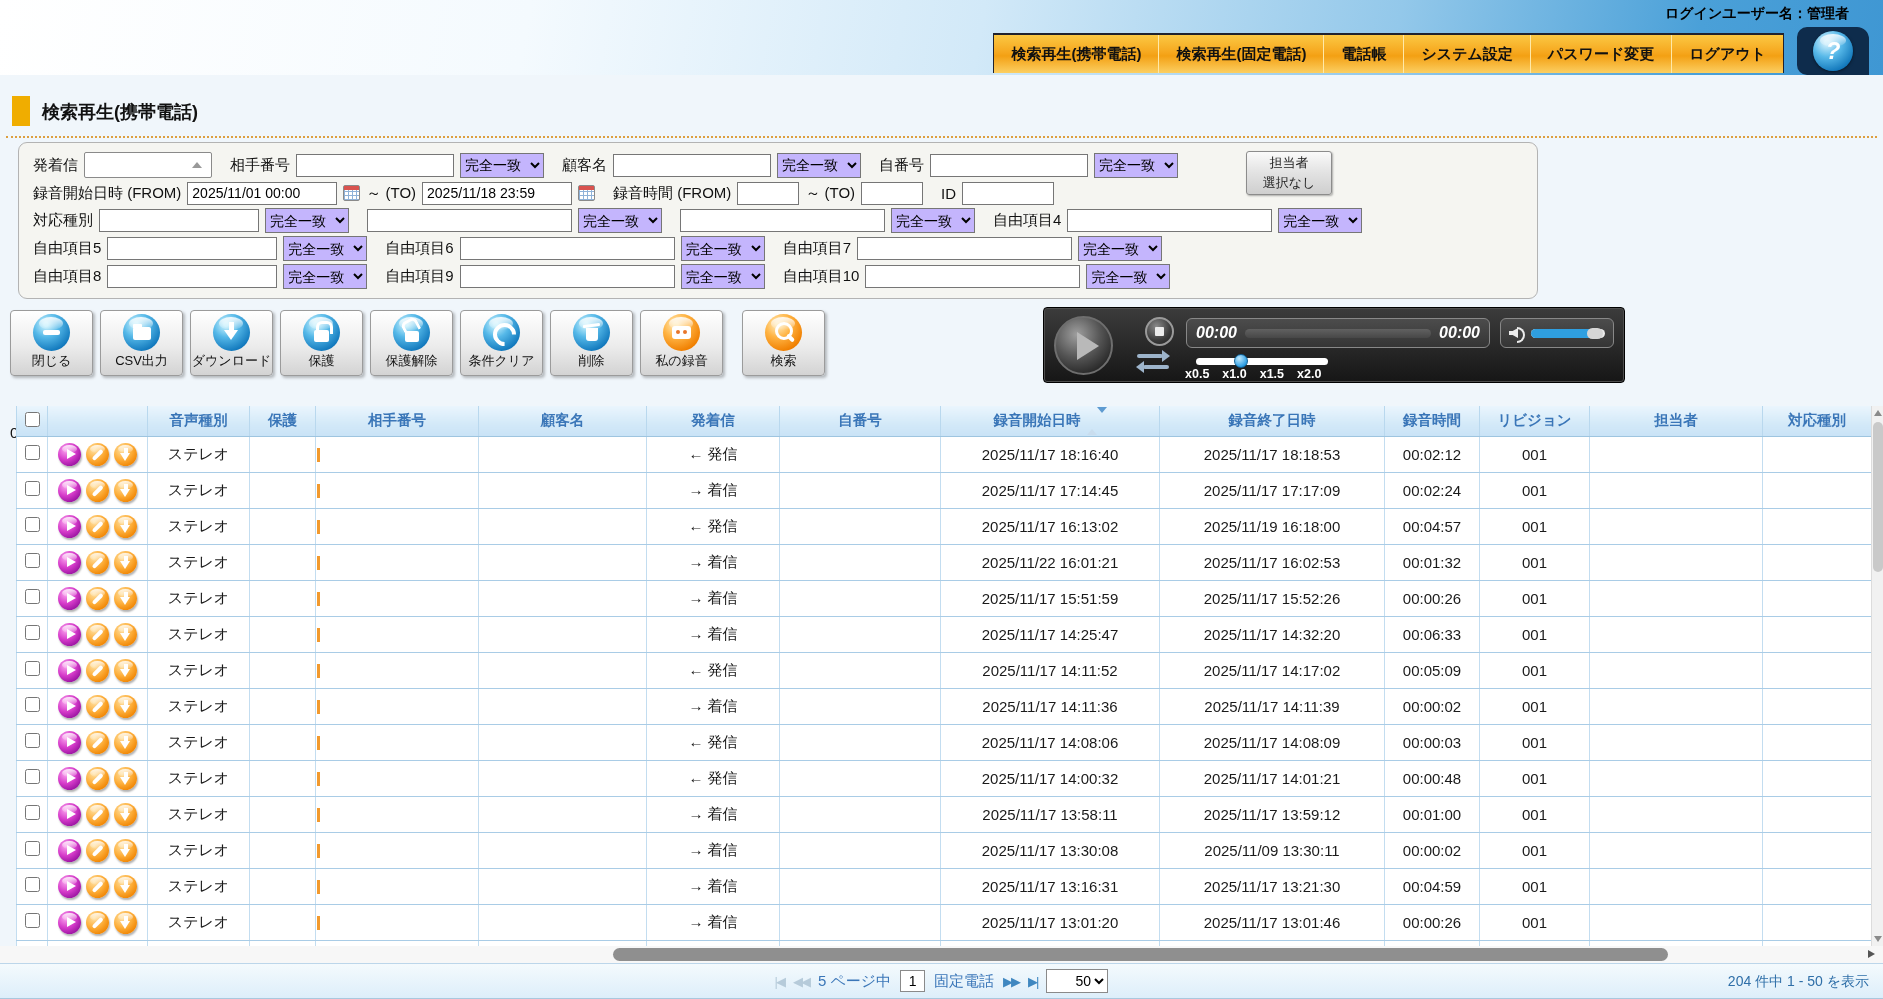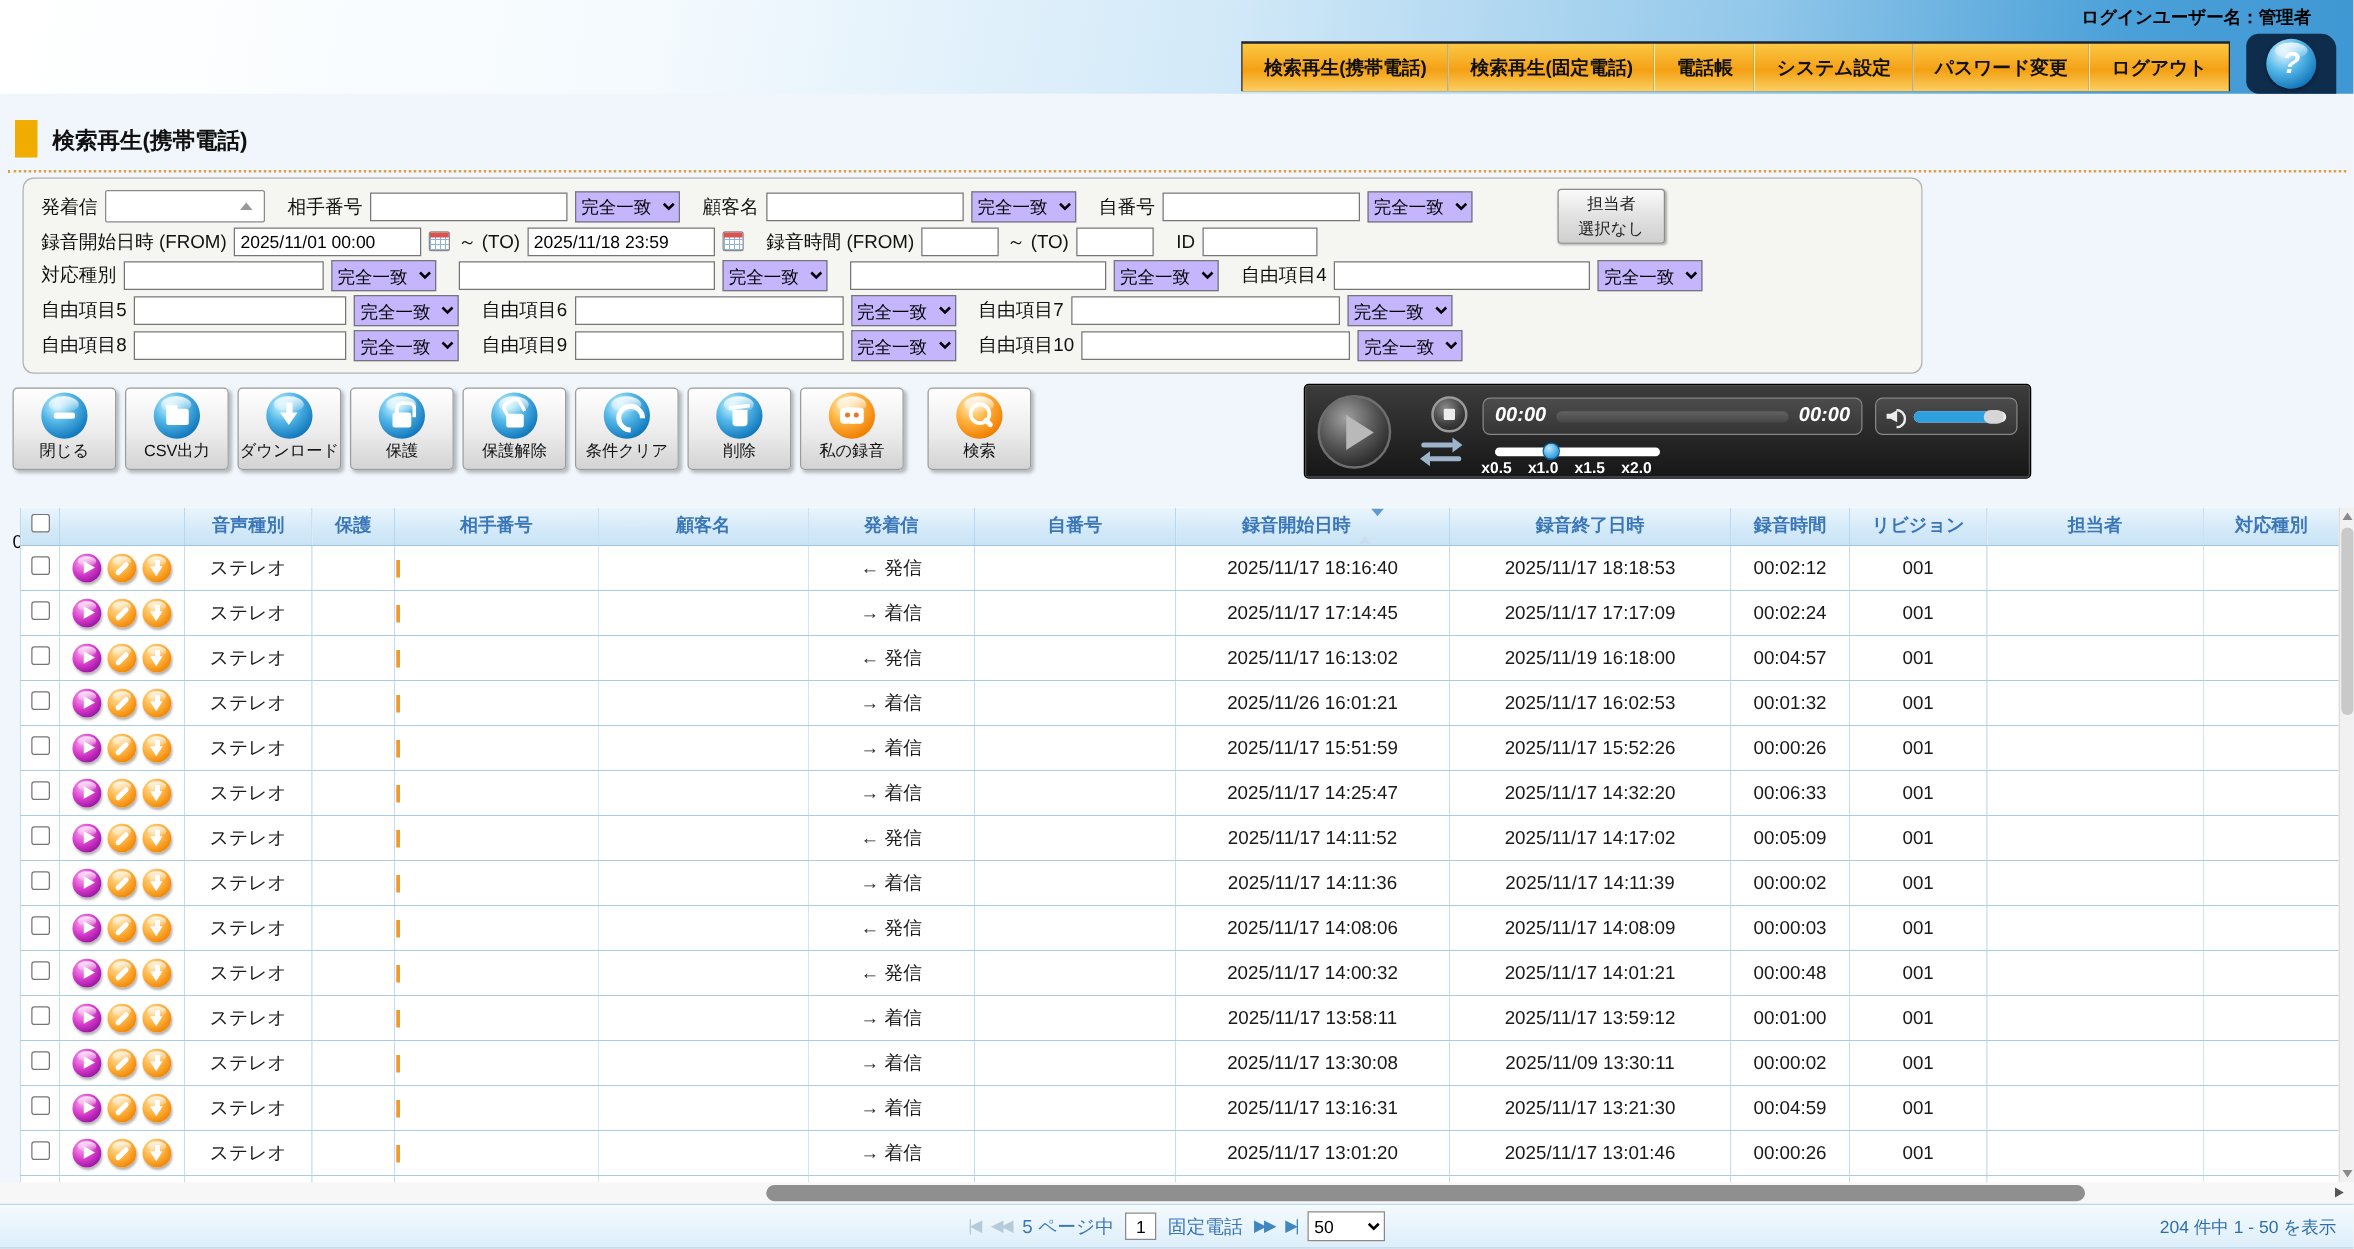--- a/index.html
+++ b/index.html
@@ -168,21 +168,21 @@
 
   
   .pagination { position:absolute; left:0; top:963px; width:1883px; height:36px;
     background:linear-gradient(180deg,#f4fafd,#ddeefa); border-top:1px solid #bcd6ea; border-bottom:1px solid #a9c8de; }
   .pg-center { position:absolute; left:0; top:0; width:100%; height:100%; display:flex; align-items:center; justify-content:center; gap:9px; }
   .pg-ic { font-size:13px; letter-spacing:-2px; cursor:pointer; }
   .pg-ic.disabled { color:#b6cbda; }
   .pg-ic.enabled { color:#3f87c0; }
   .pg-text { color:#3a76b8; font-size:15px; }
   .pg-input { width:25px; height:22px; border:1px solid #8a8a8a; text-align:center; font-size:14px; font-family:inherit; }
-  .pg-size { height:24px; width:62px; border:1px solid #8a8a8a; font-size:14px; font-family:inherit; background:#fff; }
+  .pg-size { height:24px; width:62px; border:1px solid #8a8a8a; font-size:14px; font-family:inherit; background:#fff;padding-left:24px; }
   .pg-range { position:absolute; right:14px; top:9px; color:#2f6fa8; font-size:14px; }
 </style>
 </head>
 <body>
 
 <div class="stage">
 
   <div class="header">
     <div class="login-user">ログインユーザー名：管理者</div>
     <div class="navbar">
@@ -492,21 +492,21 @@
               </div>
             </td>
             <td class="cell-type">ステレオ</td>
             <td class="cell-protect"></td>
             <td class="cell-partner">
               <span class="sliver"></span>
             </td>
             <td class="cell-customer"></td>
             <td class="cell-dir">→ 着信</td>
             <td class="cell-own"></td>
-            <td class="cell-start">2025/11/26 16:01:21</td>
+            <td class="cell-start">2025/11/22 16:01:21</td>
             <td class="cell-end">2025/11/17 16:02:53</td>
             <td class="cell-dur">00:01:32</td>
             <td class="cell-rev">001</td>
             <td class="cell-staff"></td>
             <td class="cell-kind"></td>
           </tr>
           <tr>
             <td class="cell-check"><input type="checkbox" style=""></td>
             <td class="cell-actions">
               <div class="acts">

